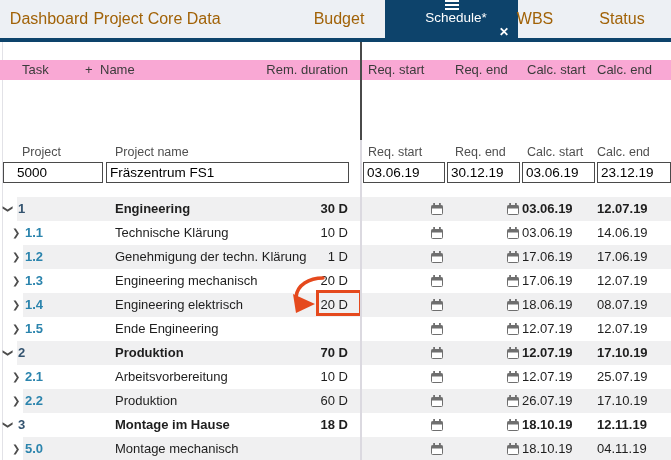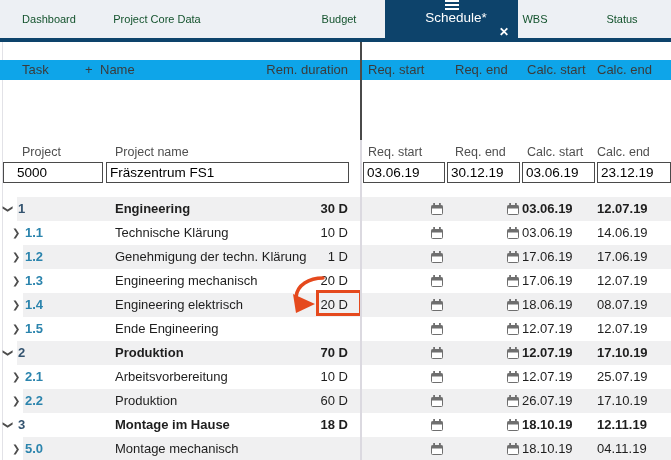--- a/index.html
+++ b/index.html
@@ -2,38 +2,38 @@
 <html><head>
 <meta charset="utf-8">
 <style>
   html,body{margin:0;padding:0;background:#fff;}
   #app{position:relative;width:671px;height:460px;overflow:hidden;background:#ffffff;
        font-family:"Liberation Sans",sans-serif;font-size:13px;color:#1e1e1e;}
 
   
   .tabbar{position:absolute;left:0;top:0;width:671px;height:42px;background:#edf0f4;}
   .tab-underline{position:absolute;left:0;top:38px;width:671px;height:4px;background:#0d436b;}
-  .tab{position:absolute;top:0;height:38px;line-height:38px;color:#14532d;font-size:11px;
+  .tab{position:absolute;top:0;height:38px;line-height:38px;color:#a16207;font-size:16px;
        transform:translateX(-50%);white-space:nowrap;cursor:default;}
   .tab-dashboard{left:49px;} .tab-pcd{left:157px;} .tab-budget{left:339px;}
   .tab-wbs{left:535px;} .tab-status{left:622px;}
   .tab-active{position:absolute;left:385px;top:0;width:133px;height:42px;background:#0d436b;
        display:flex;align-items:center;padding:0 9px;box-sizing:border-box;color:#fff;flex-direction:column;}
   .tab-active .label{font-size:13.5px;margin-left:9px;}
   .menu-icon{display:inline-flex;flex-direction:column;justify-content:space-between;width:14px;height:10px;}
   .menu-icon i{display:block;height:2px;background:#fff;}
   .close-icon{margin-left:auto;font-size:12px;font-weight:bold;color:#fff;}
 
   
   .left-edge{position:absolute;left:2px;top:42px;bottom:0;width:1px;background:#e2e2e7;}
   .divider-dark{position:absolute;left:360px;top:42px;width:2px;height:98px;background:#4a4a4a;z-index:6;}
   .divider-light{position:absolute;left:360px;top:140px;width:2px;height:320px;background:#dbd9e0;z-index:6;}
 
   
-  .colheader{position:absolute;left:0;top:60px;width:671px;height:20px;background:#0ea5e9;}
+  .colheader{position:absolute;left:0;top:60px;width:671px;height:20px;background:#f9a8d4;}
   .colheader span{position:absolute;top:0;line-height:20px;font-size:13px;color:#3b3b3b;white-space:nowrap;}
   .h-task{left:22px;} .h-add{left:85px;color:#2f2f2f;cursor:pointer;} .h-name{left:100px;}
   .h-duration{left:240px;width:108px;text-align:right;}
   .h-reqstart{left:368px;} .h-reqend{left:455px;} .h-calcstart{left:527px;} .h-calcend{left:597px;}
 
   
   .projlabels span{position:absolute;top:144px;line-height:16px;font-size:12.5px;color:#4f4f4f;white-space:nowrap;}
   .l-project{left:22px;} .l-projname{left:115px;}
   .l-reqstart{left:368px;} .l-reqend{left:455px;} .l-calcstart{left:527px;} .l-calcend{left:597px;}
   .proj-input{position:absolute;top:162px;height:21px;border:1px solid #4a4a4a;background:#fff;

